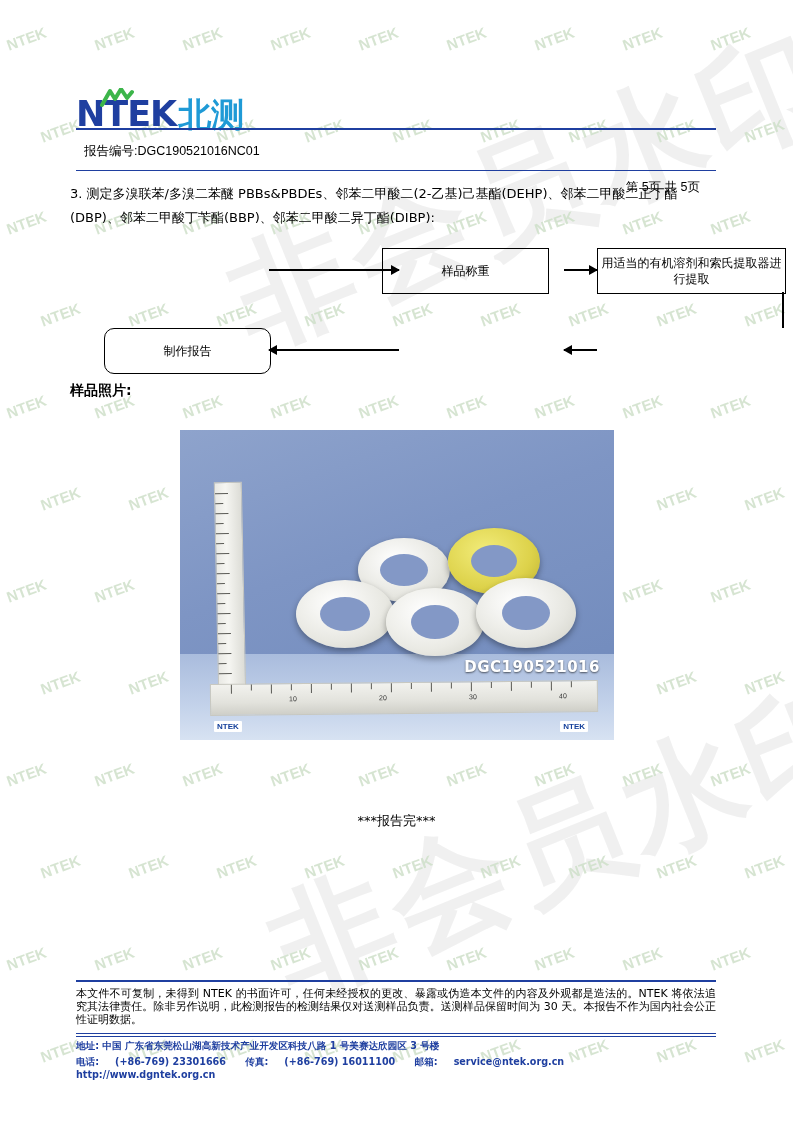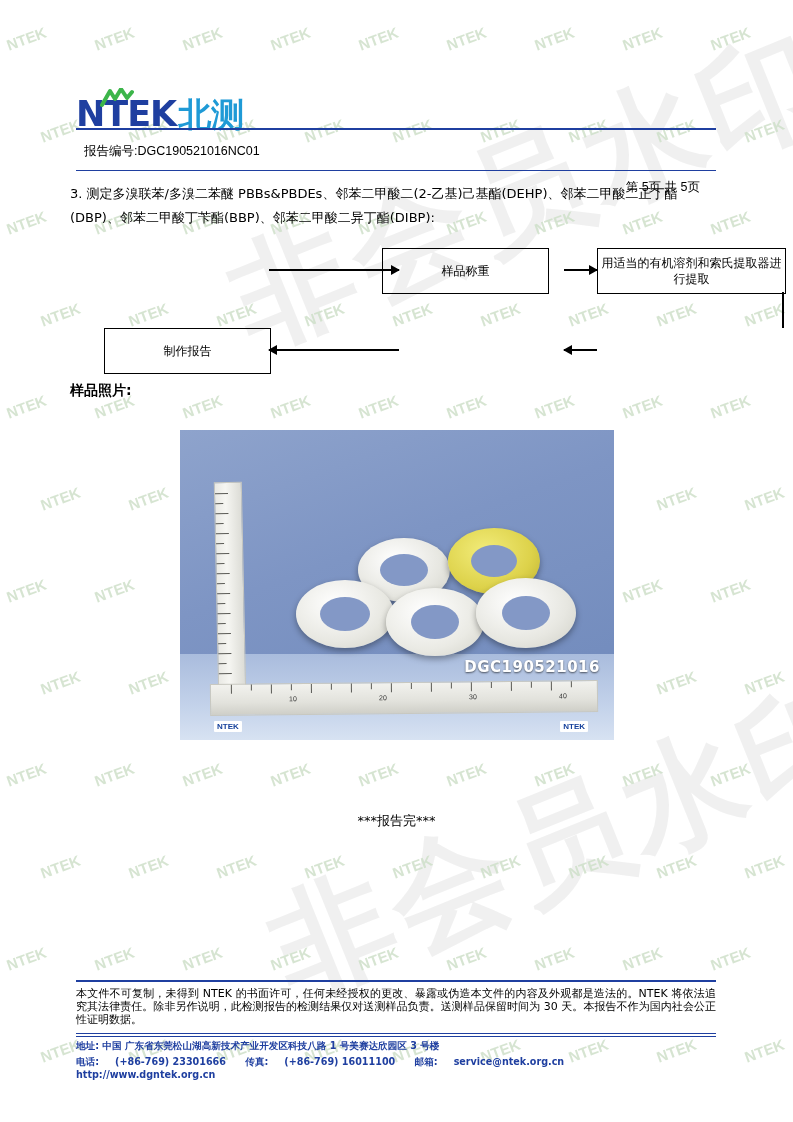--- a/index.html
+++ b/index.html
@@ -341,21 +341,21 @@
 
     <div class="flow">
       <div class="flow-row">
         <div class="arrow" style="left:165px;width:130px;"></div>
         <div class="fbox" style="left:278px;width:165px;">样品称重</div>
         <div class="arrow" style="left:460px;width:33px;"></div>
         <div class="fbox" style="left:493px;width:187px;">用适当的有机溶剂和索氏提取器进行提取</div>
       </div>
       <div class="vline" style="left:678px;top:44px;height:36px;"></div>
       <div class="flow-row" style="margin-top:36px;">
-        <div class="fbox" style="left:0;width:165px;">制作报告</div>
+        <div class="fbox" style="left:0;width:165px;border-radius:10px;">制作报告</div>
         <div class="arrow arrow-l" style="left:165px;width:130px;"></div>
         <div class="arrow arrow-l" style="left:460px;width:33px;"></div>
       </div>
     </div>
 
     <div class="photo-label">样品照片:</div>
 
     <div class="photo-wrap">
       <div class="ph-bg"></div>
       <div class="ph-table"></div>

